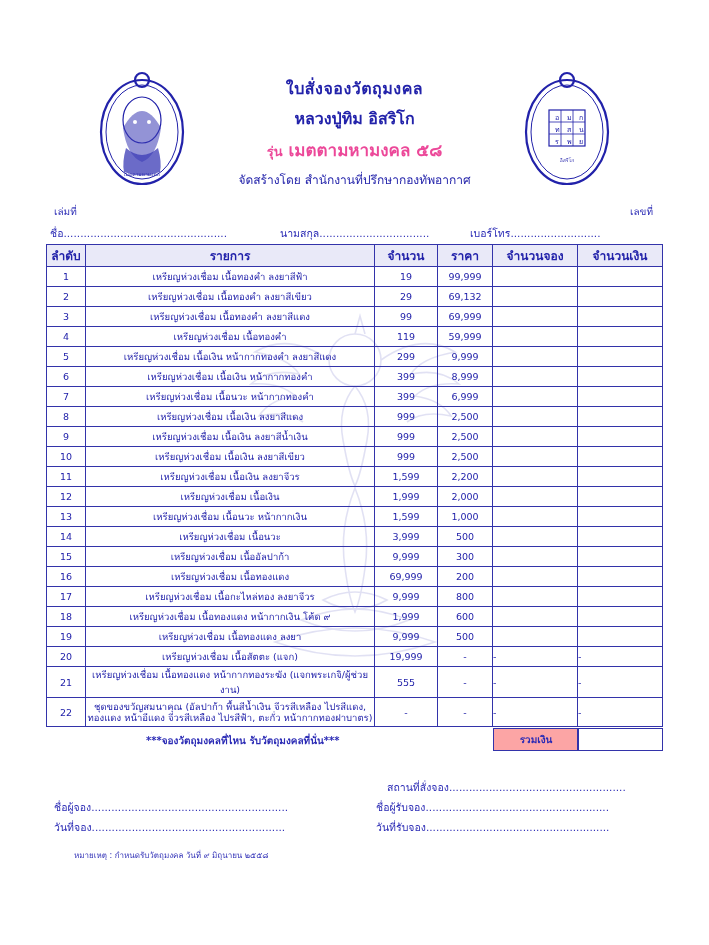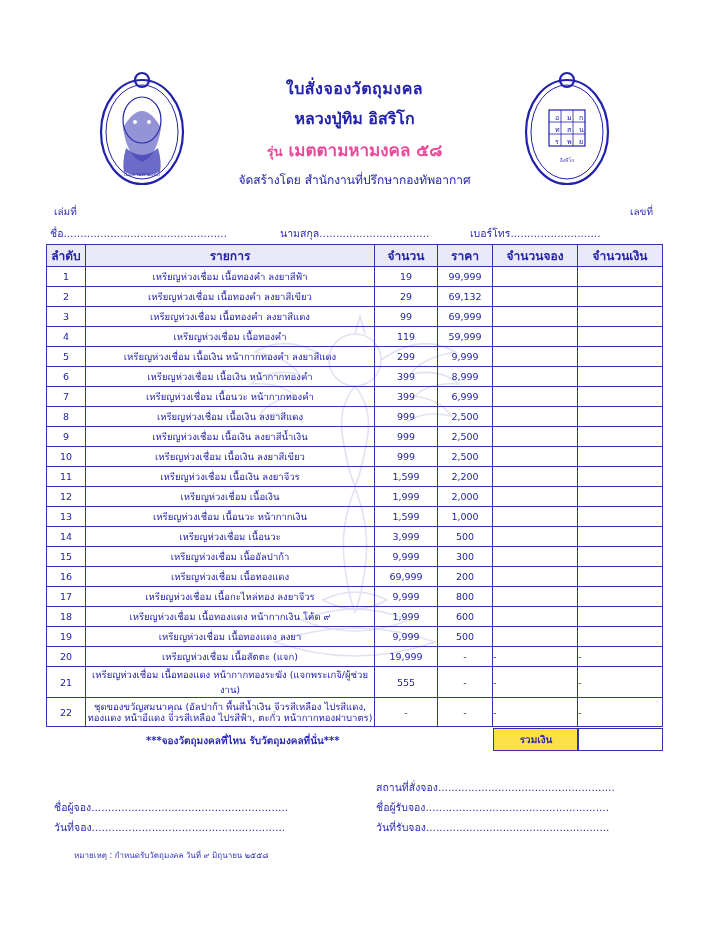--- a/index.html
+++ b/index.html
@@ -153,21 +153,21 @@
     top: 4px;
     font-weight: bold;
   }
   .sum-box {
     position: absolute;
     right: 84px;
     top: -1px;
     width: 84px;
     height: 21px;
     border: 1px solid #3333aa;
-    background: #fde047;
+    background: #fca5a5;
     text-align: center;
     line-height: 21px;
     font-size: 10px;
     font-weight: bold;
   }
   .sum-box-empty {
     position: absolute;
     right: 0;
     top: -1px;
     width: 84px;
@@ -177,21 +177,21 @@
 
   .footer {
     margin: 26px 46px 0 46px;
     position: relative;
     font-size: 10.5px;
   }
   .footer .fr { position: relative; height: 20px; }
   .footer .fl-col { position: absolute; left: 8px; }
   .footer .fr-col { position: absolute; left: 330px; }
   .place-row { position: relative; height: 20px; }
-  .place-row .place { position: absolute; left: 330px; }
+  .place-row .place { position: absolute; left: 341px; }
 
   .remark {
     margin: 10px 46px 0 46px;
     padding-left: 28px;
     font-size: 8px;
   }
 </style>
 </head>
 <body>
 

